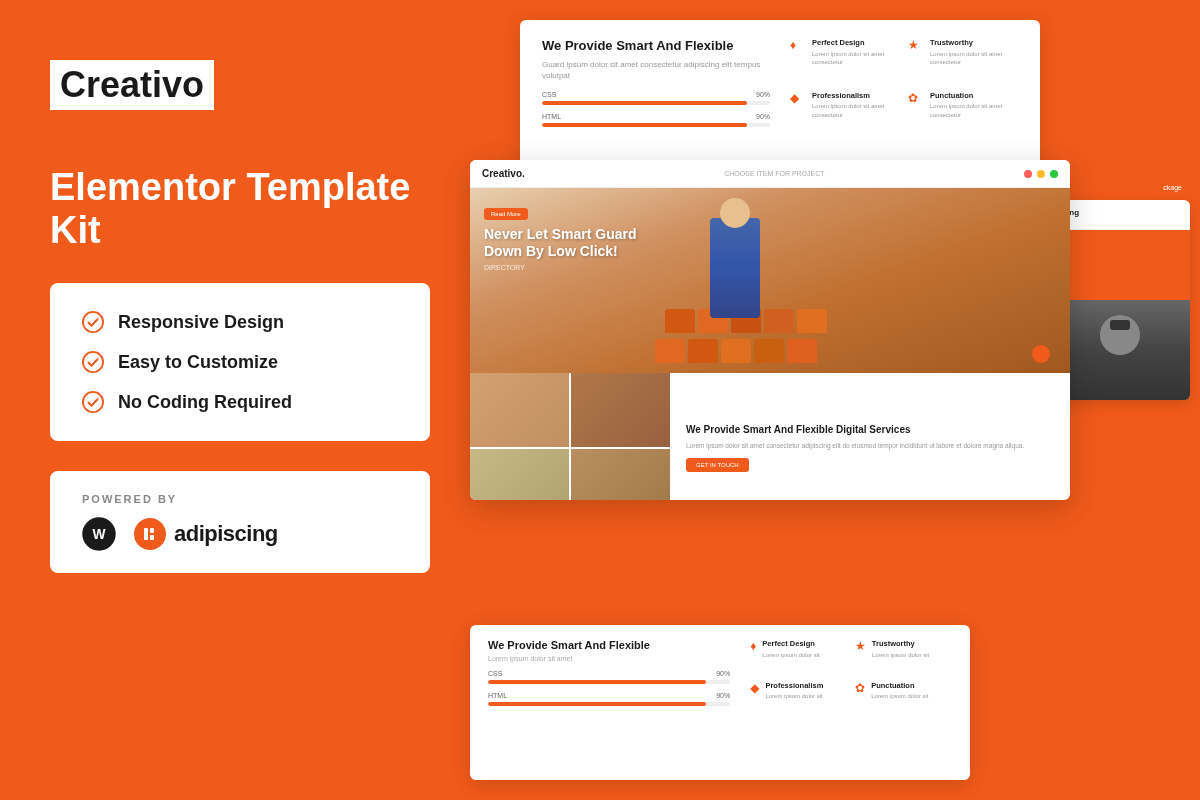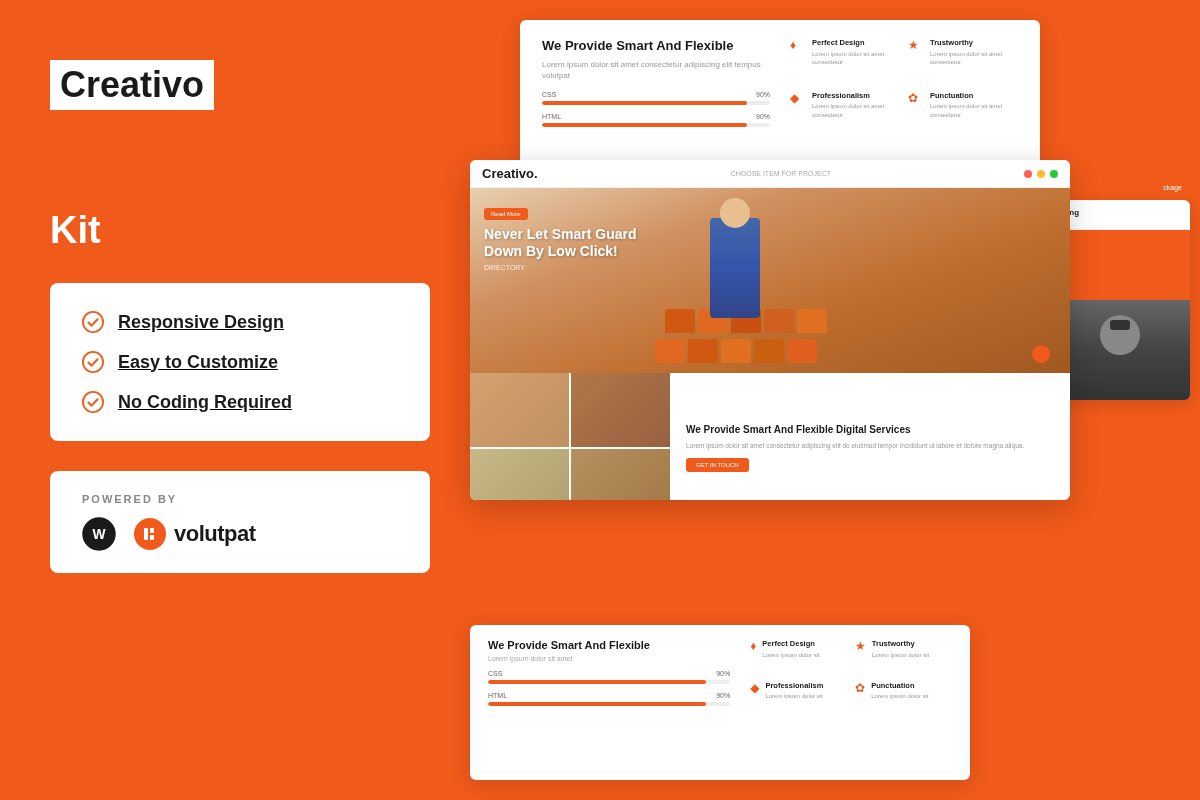--- a/index.html
+++ b/index.html
@@ -54,21 +54,20 @@
       margin-top: 4px;
     }
 
     .features-box {
       background: white;
       border-radius: 8px;
       padding: 28px 32px;
       display: flex;
       flex-direction: column;
       gap: 18px;
-      text-decoration: underline;
     }
 
     .feature-item {
       display: flex;
       align-items: center;
       gap: 14px;
     }
 
     .feature-icon {
       width: 22px;
@@ -252,21 +251,21 @@
       background: white;
       height: 28px;
       display: flex;
       align-items: center;
       padding: 0 12px;
       border-bottom: 1px solid #f0f0f0;
       gap: 8px;
     }
 
     .sc-logo-small {
-      font-size: 13px;
+      font-size: 10px;
       font-weight: 800;
       color: #1a1a1a;
     }
 
     .sc-nav-dots {
       margin-left: auto;
       display: flex;
       gap: 5px;
     }
 
@@ -472,21 +471,21 @@
 </head>
 <body>
 
 <div class="left-panel">
   <div class="brand-title">
     <div class="brand-name-box">
       <span class="brand-name">Creativo</span>
     </div>
     <div class="title-text">
       <br>
-      <br>
+      <span>Elementor Template</span><br>
       <span>Kit</span>
     </div>
   </div>
 
   <div class="features-box">
     <div class="feature-item">
       <div class="feature-icon">
         <svg class="checkmark-svg" viewBox="0 0 24 24" fill="none">
           <circle cx="12" cy="12" r="11" stroke="#F05A1A" stroke-width="2"></circle>
           <path d="M7 12.5l3.5 3.5 6.5-7" stroke="#F05A1A" stroke-width="2.2" stroke-linecap="round" stroke-linejoin="round"></path>
@@ -525,33 +524,33 @@
       </svg>
 
       <div class="elementor-logo-group">
         <div class="elementor-icon">
           <svg width="18" height="18" viewBox="0 0 18 18">
             <rect x="3" y="3" width="4" height="12" fill="white" rx="1"></rect>
             <rect x="9" y="3" width="4" height="5" fill="white" rx="1"></rect>
             <rect x="9" y="10" width="4" height="5" fill="white" rx="1"></rect>
           </svg>
         </div>
-        <span class="elementor-text">volutpat</span>
+        <span class="elementor-text">adipiscing</span>
       </div>
     </div>
   </div>
 </div>
 
 <div class="right-panel">
 
   <div class="screenshot-top">
     <div style="display:flex; gap:20px;">
       <div style="flex:1;">
         <div class="sc-top-title">We Provide Smart And Flexible</div>
-        <div class="sc-top-desc">Lorem ipsum dolor sit amet consectetur adipiscing elit tempus volutpat</div>
+        <div class="sc-top-desc">Guard ipsum dolor sit amet consectetur adipiscing elit tempus volutpat</div>
         <div class="sc-skill-row">
           <div class="sc-skill-label">
             <span>CSS</span>
             <span>90%</span>
           </div>
           <div class="sc-progress-bg">
             <div class="sc-progress-fill" style="width:90%"></div>
           </div>
         </div>
         <div class="sc-skill-row">

